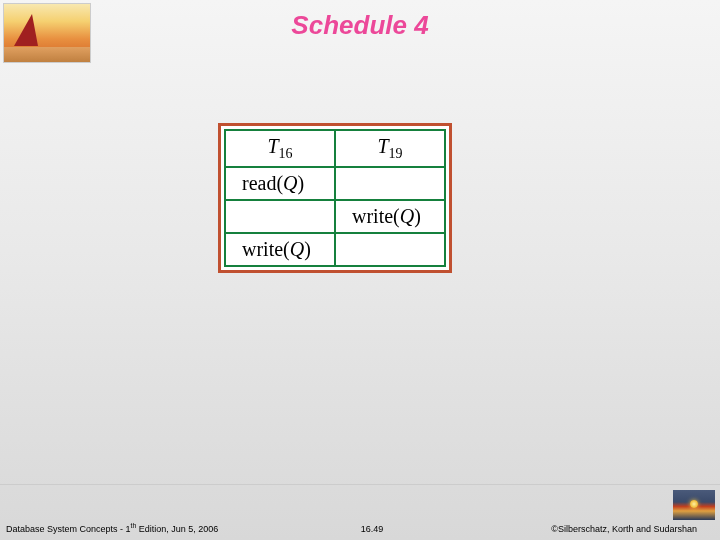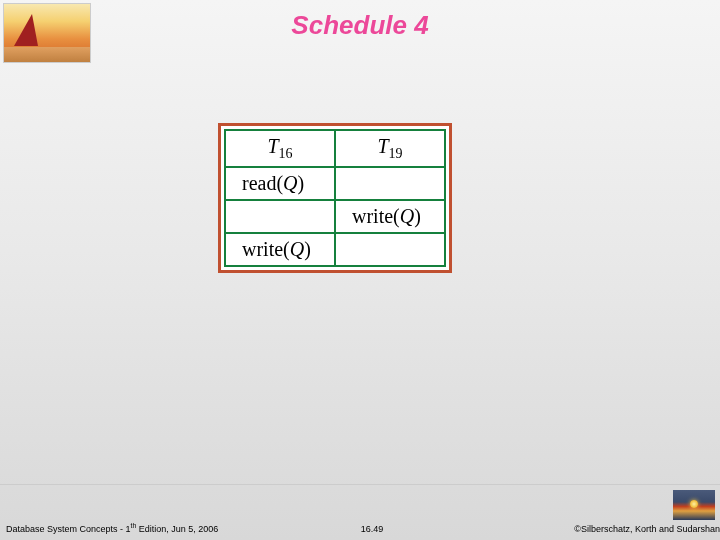--- a/index.html
+++ b/index.html
@@ -114,21 +114,21 @@
     }
     .footer-center {
       position: absolute;
       left: 50%;
       transform: translateX(-50%);
       bottom: 0;
       margin-left: 12px;
     }
     .footer-right {
       position: absolute;
-      right: 0;
+      right: 23px;
       bottom: 0;
     }
     .superscript {
       font-size: 0.75em;
       vertical-align: super;
     }
     .bottom-right-logo {
       position: absolute;
       bottom: 20px;
       right: 5px;

